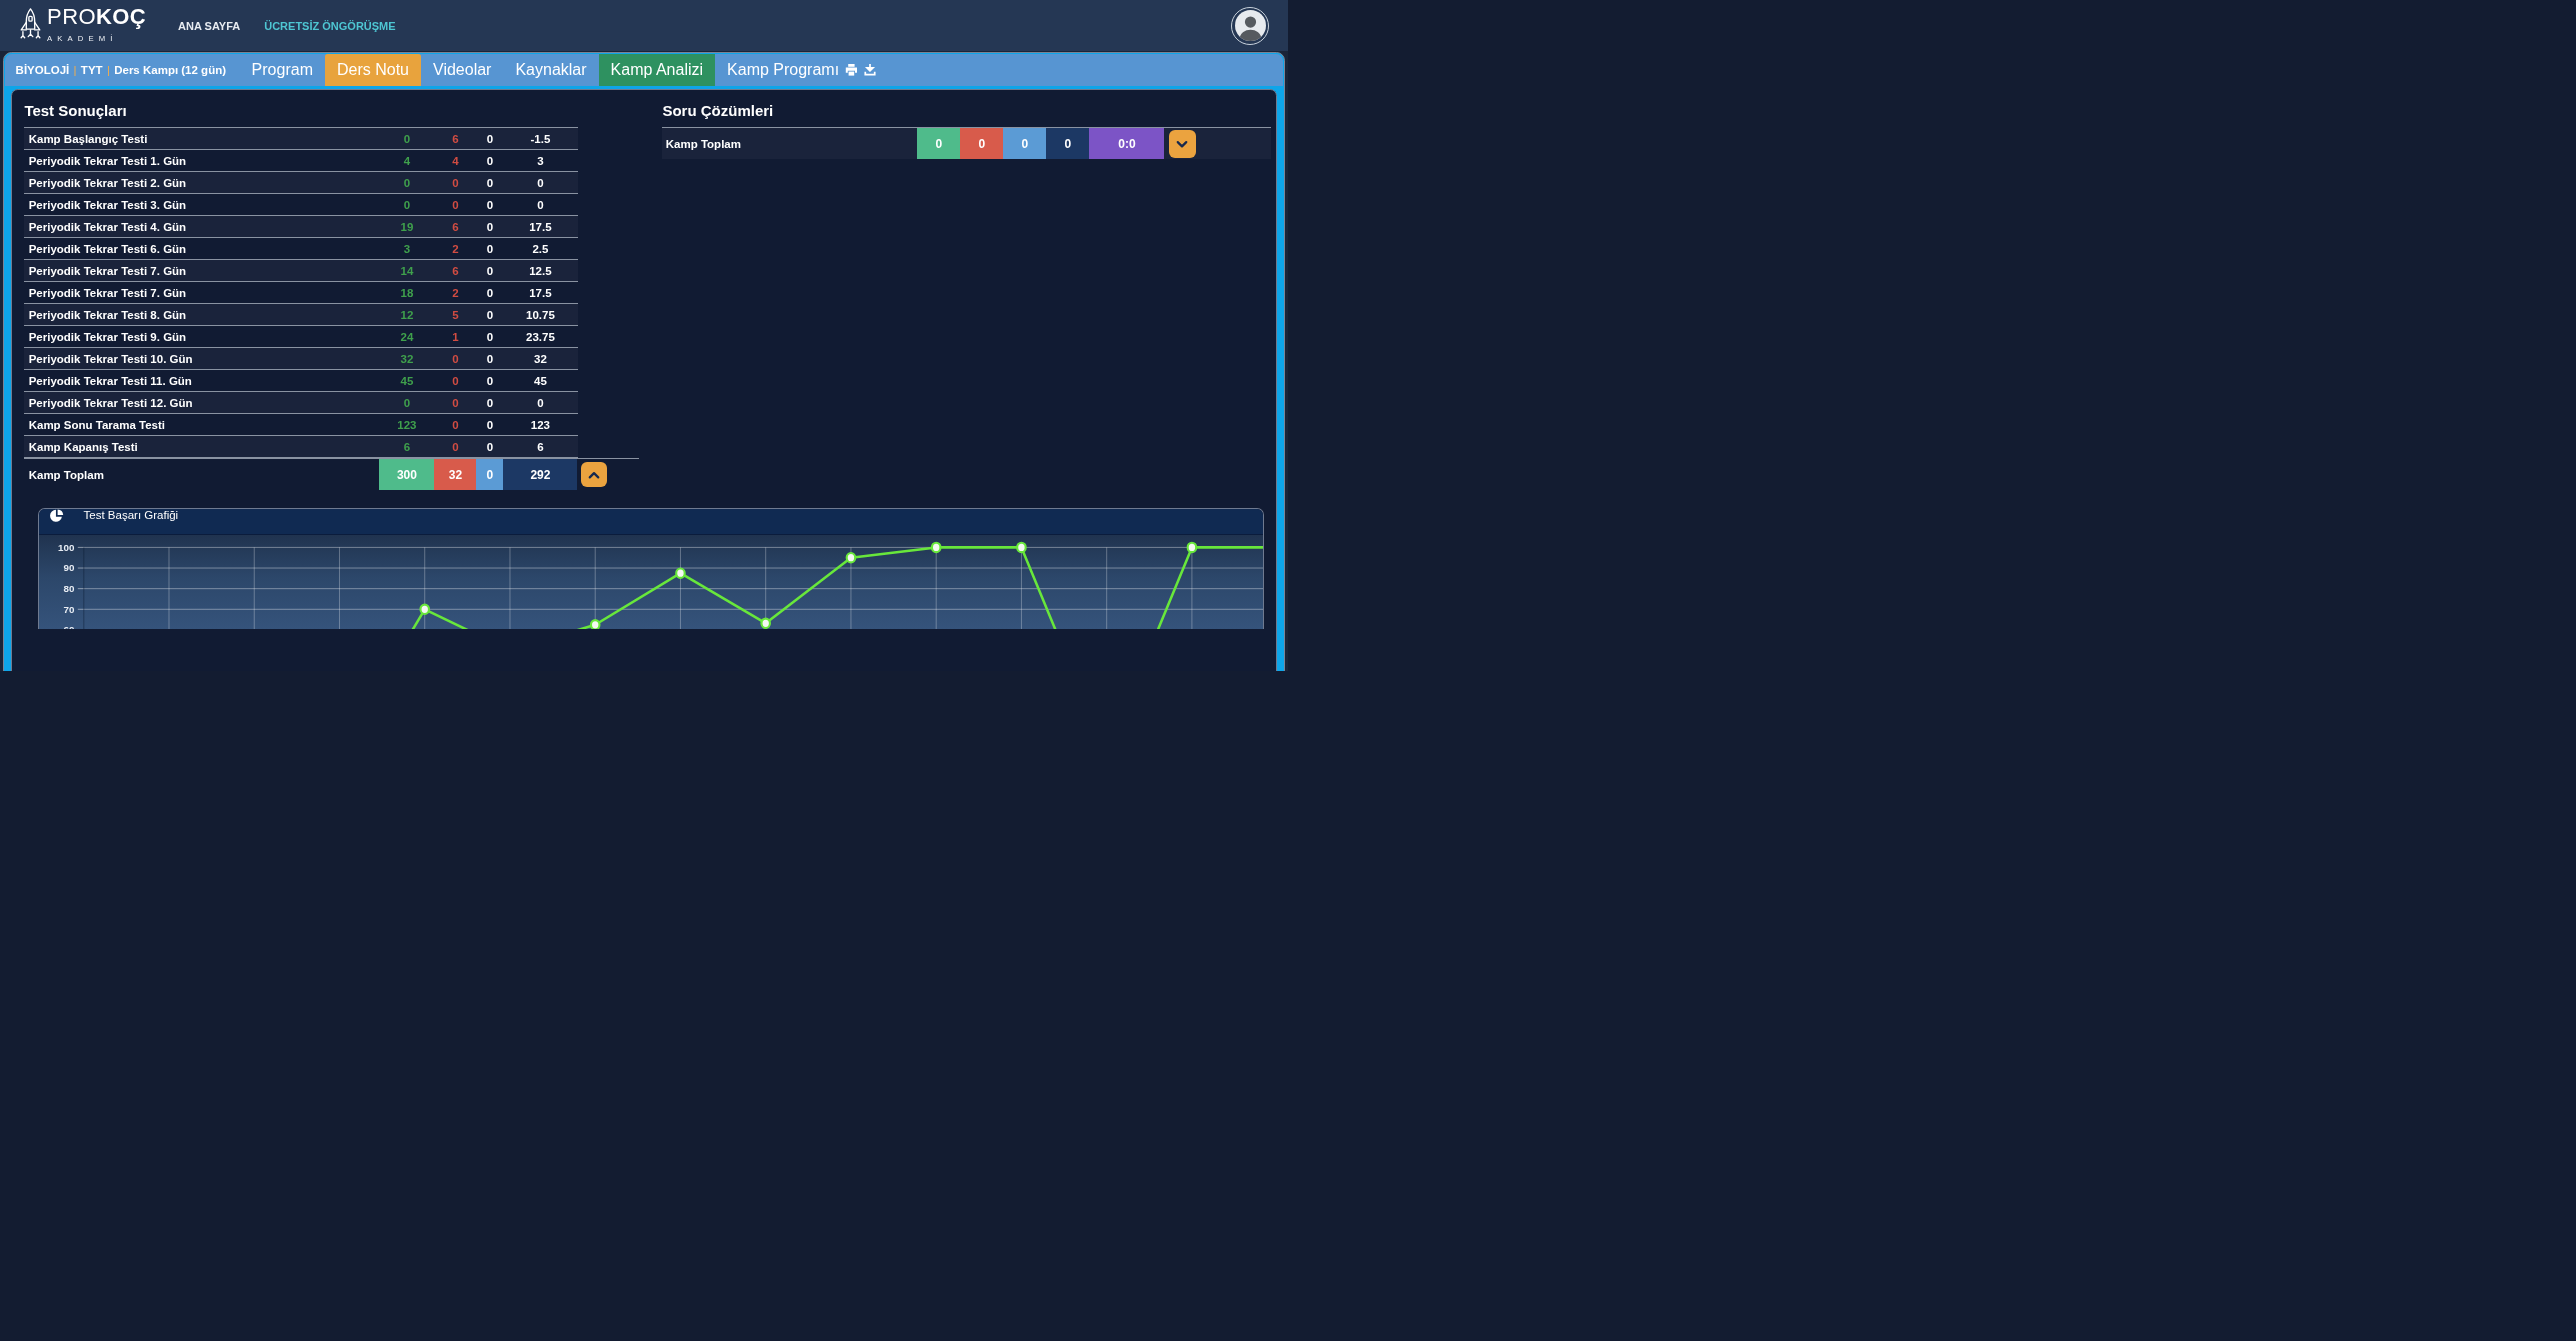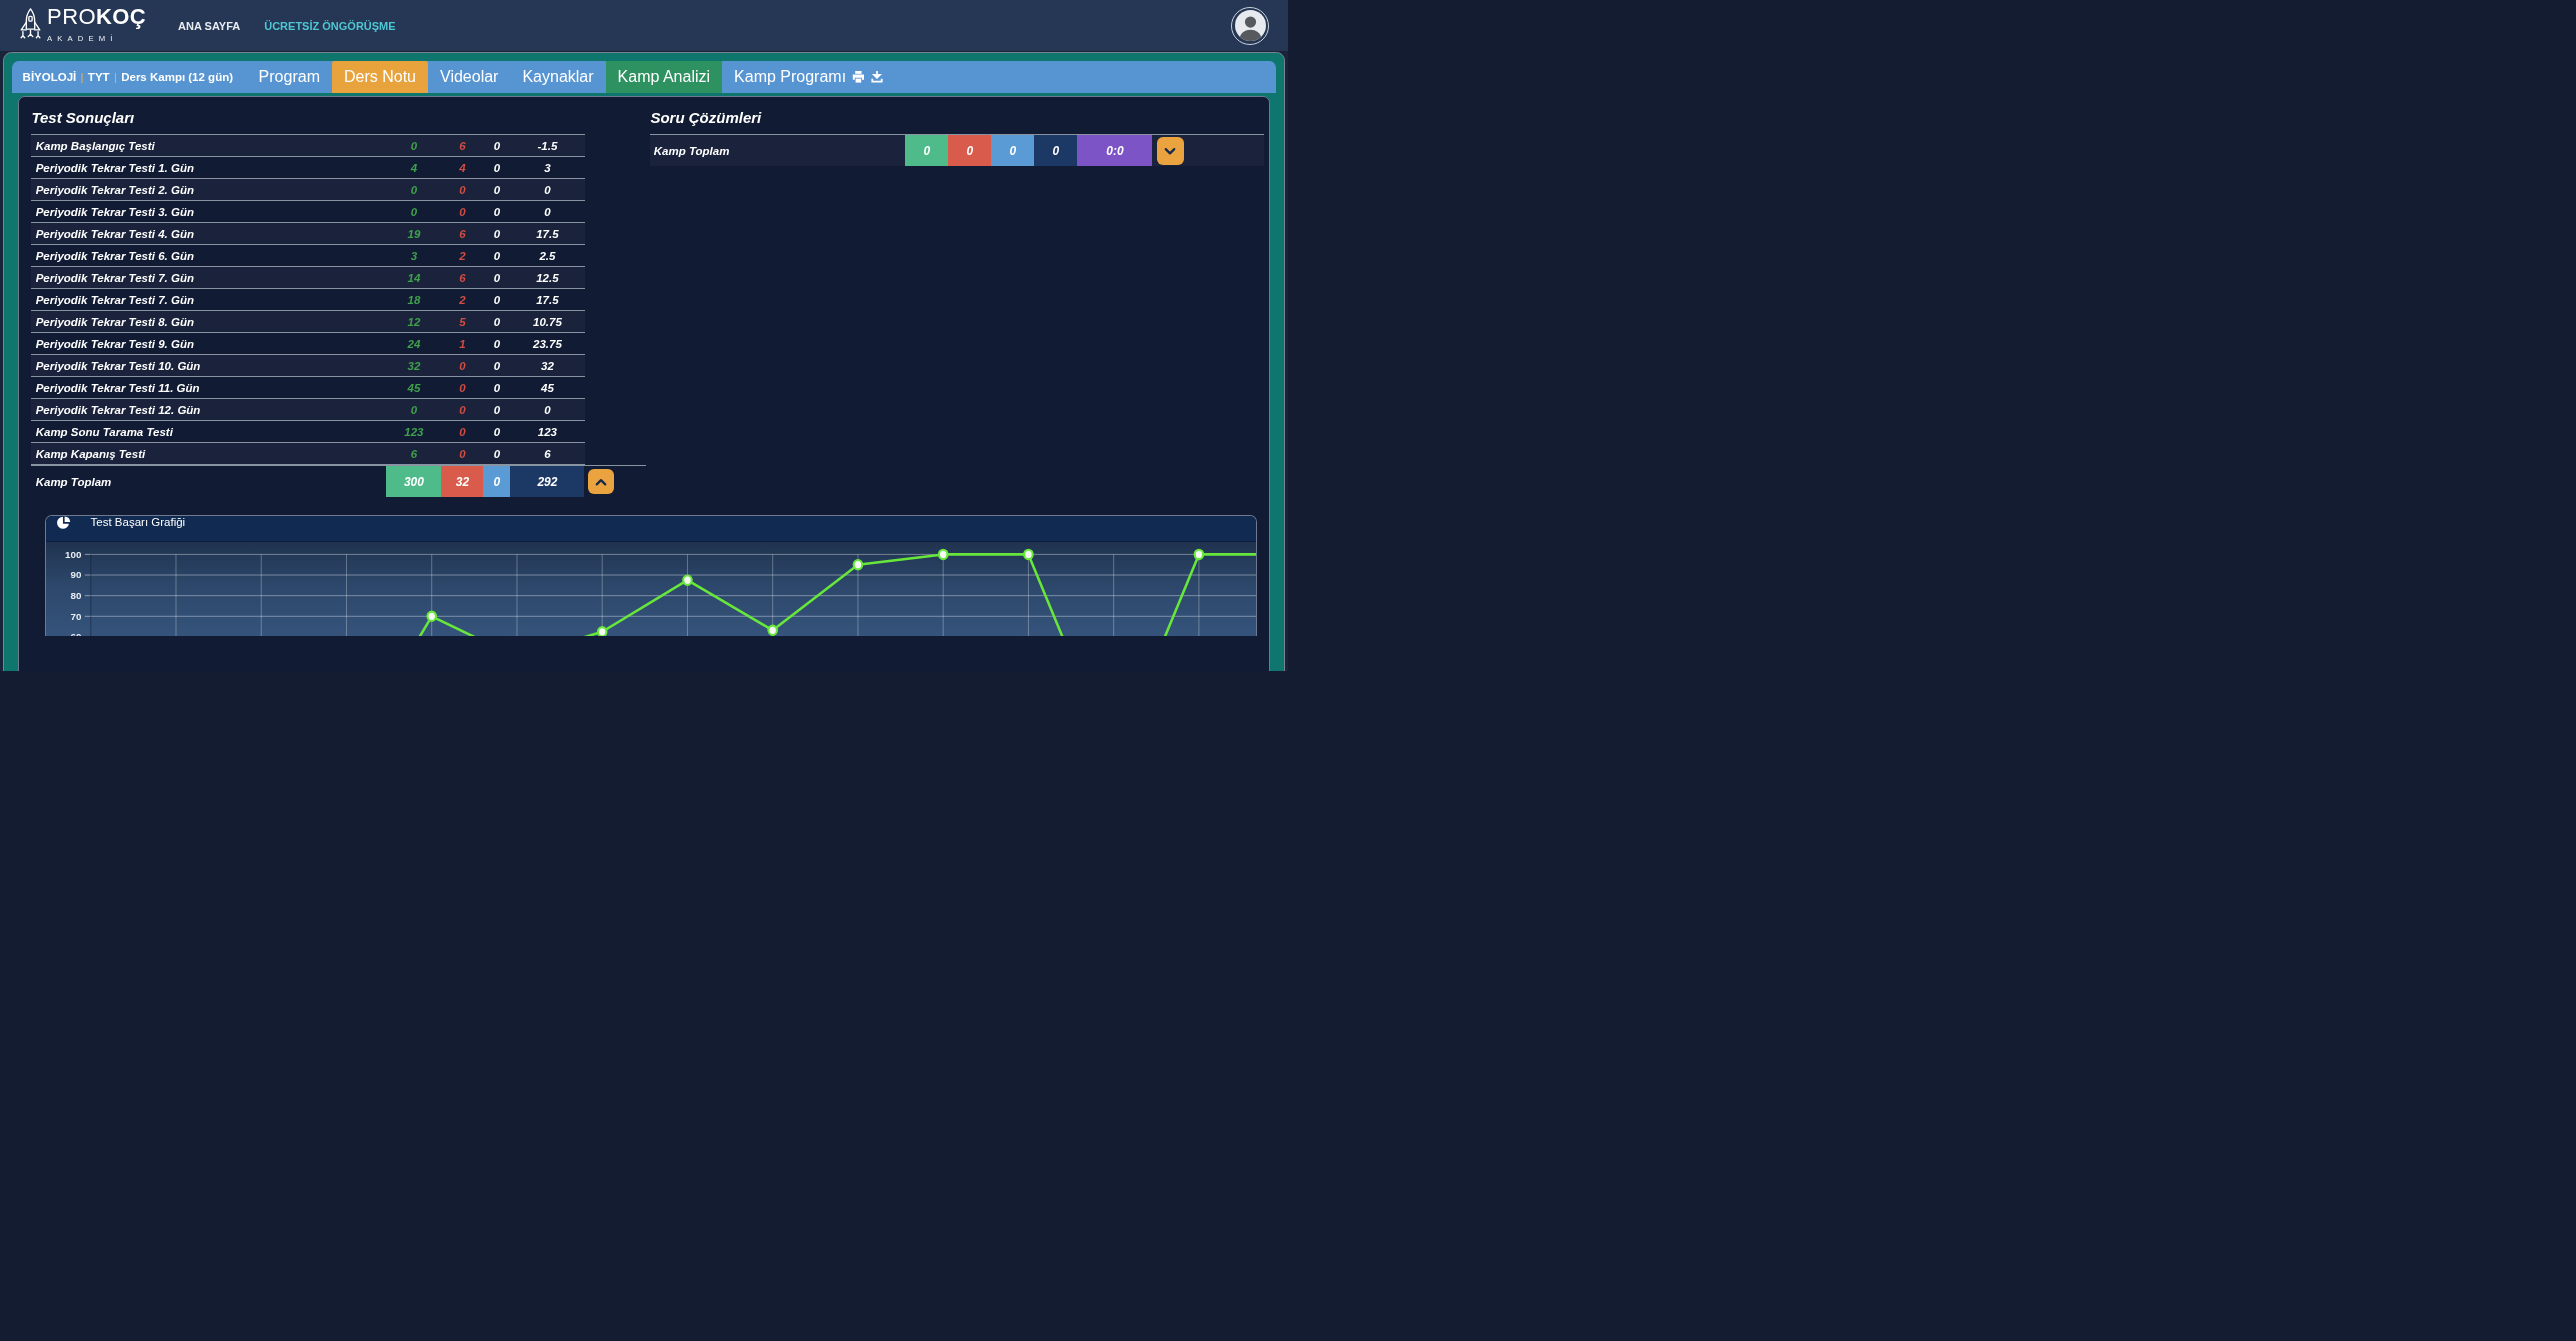--- a/index.html
+++ b/index.html
@@ -14,37 +14,37 @@
   .logo-text .l1 .pro { font-weight:300; }
   .logo-text .l1 .koc { font-weight:800; }
   .logo-text .l2 { font-size:7.7px; letter-spacing:5.1px; margin-top:9px; font-weight:400; color:#f2f4f8; }
   .nav-links { display:flex; align-items:flex-end; gap:24px; margin-left:32px; }
   .nav-link { font-size:11px; font-weight:700; color:#e8ecf2; text-decoration:none; cursor:pointer; }
   .nav-link.teal { color:var(--link-teal,#4ec6d3); }
   .avatar { margin-left:auto; width:38px; height:38px; border-radius:50%; border:1.7px solid #c9d2dc; display:flex; align-items:center; justify-content:center; cursor:pointer; }
   .avatar-inner { width:31px; height:31px; border-radius:50%; background:#e7eaee; overflow:hidden; display:flex; align-items:center; justify-content:center; }
 
   
-  .outer-card { position:absolute; left:3.4px; right:3.4px; top:52px; height:648px; border:0.9px solid #7a8496; border-radius:8.5px; background:#0f766e; padding:8px; }
+  .outer-card { position:absolute; left:3.4px; right:3.4px; top:52px; height:648px; border:0.9px solid #7a8496; border-radius:8.5px; background:#0ea5e9; padding:1px; }
   .toolbar { height:32px; background:var(--toolbar-blue,#5795d2); border-radius:6.8px 6.8px 0 0; display:flex; align-items:center; padding:0 3.4px 0 10.2px; }
   .breadcrumb { font-size:11.5px; font-weight:700; color:#fff; white-space:nowrap; }
   .breadcrumb .sep { color:#f0ad4e; font-weight:400; padding:0 4.3px; }
   .tabs { display:flex; align-items:center; margin-left:13.6px; height:32px; }
   .tab { height:32px; display:flex; align-items:center; gap:6px; padding:0 12px; font-size:16px; color:#fff; font-weight:500; cursor:pointer; white-space:nowrap; }
   .tab.orange { background:var(--tab-active-orange,#e8a33d); border-radius:2.6px 2.6px 0 0; }
   .tab.green  { background:var(--tab-active-green,#2e9160); }
   .tab .ticon { display:flex; align-items:center; }
 
   
   .inner-card { margin:3.4px 6px 0 6px; height:638px; border:0.9px solid #707a8e; border-radius:6.8px; background:#111b33; overflow:hidden; }
   .title-bar { background:#13254a; padding:8.5px 13.6px 11px 13.6px; border-bottom:0.9px solid #0d1b38; }
   .title-bar h1 { font-size:17px; font-weight:700; color:var(--title-yellow,#f3c14b); letter-spacing:0.2px; }
 
   .content { padding:0 5.1px 0 12px; }
-  .columns { display:flex; gap:4px;font-style:italic; }
+  .columns { display:flex; gap:23px; }
   .left-col { width:615px; flex:none; }
   .right-col { flex:1; }
   h2.sec { font-size:15px; font-weight:700; color:#fff; margin-top:12px; padding-bottom:7.7px; border-bottom:1.7px solid #8a93a2; }
   .left-col h2.sec { width:554px; }
 
   
   .trow { display:flex; align-items:center; width:554px; height:22px; border-bottom:1.3px solid #8a93a2; font-size:11.5px; }
   .trow:nth-child(odd) { background:rgba(255,255,255,.04); }
   .tlabel { width:355px; flex:none; font-weight:700; color:#fff; padding-left:4.3px; white-space:nowrap; }
   .cell { text-align:center; font-weight:600; color:#fff; flex:none; }

